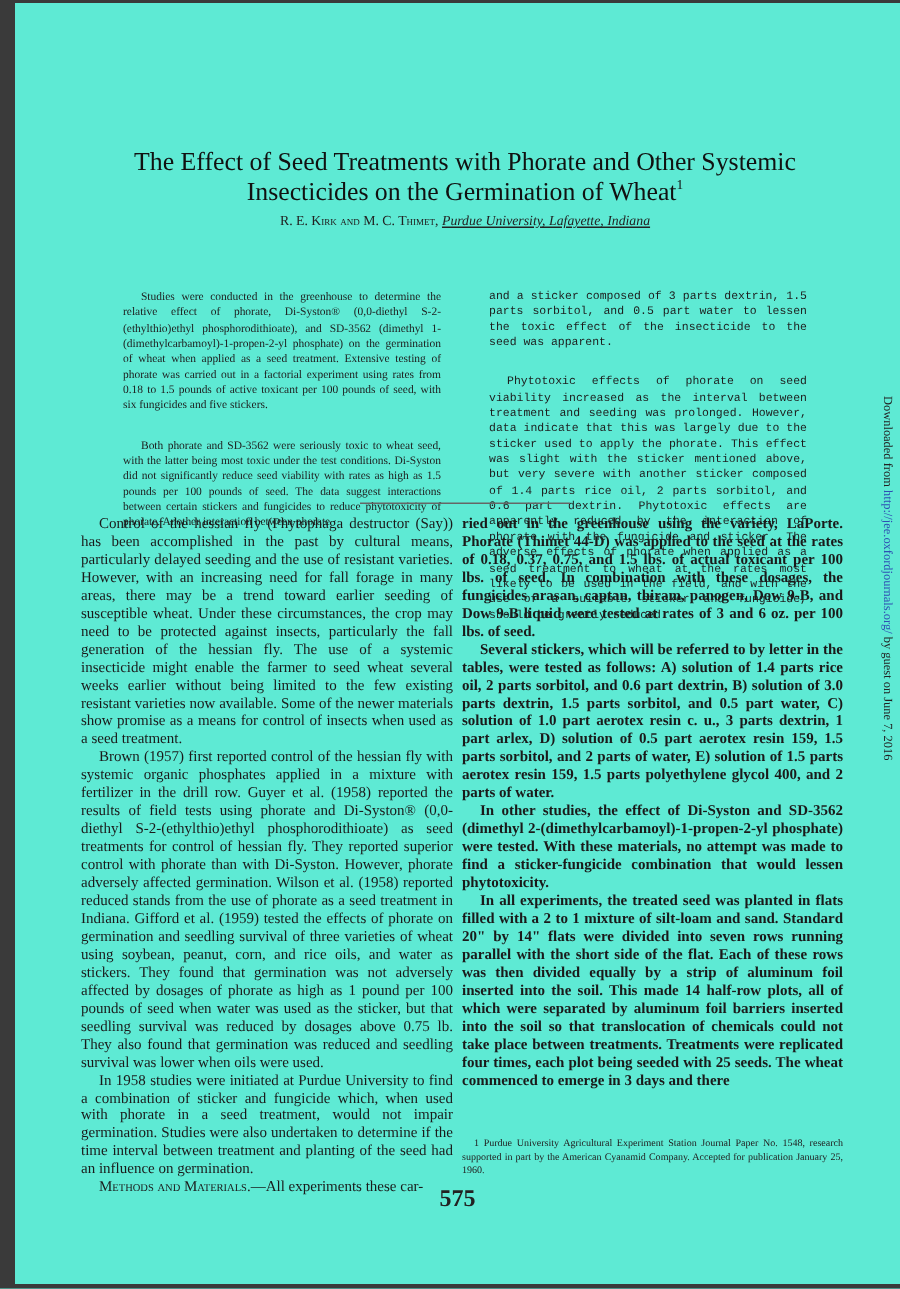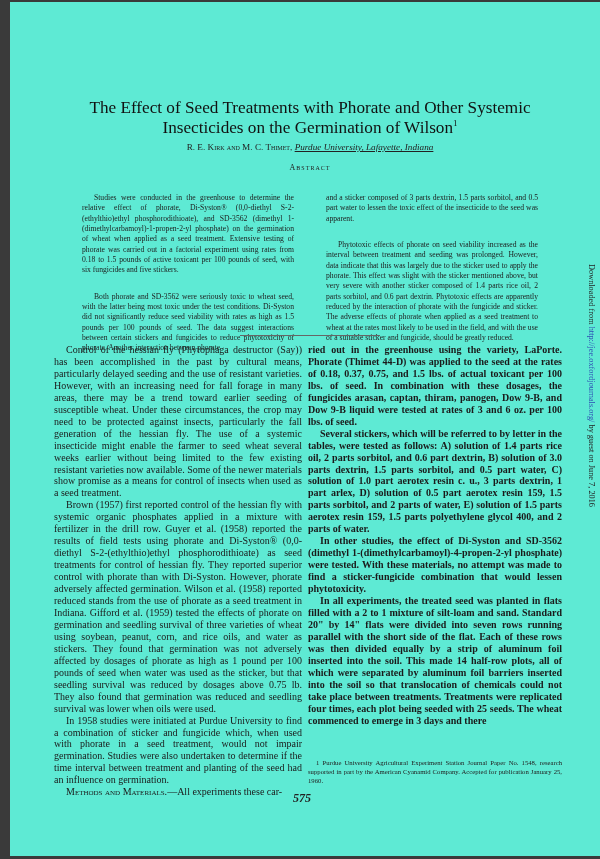--- a/index.html
+++ b/index.html
@@ -28,69 +28,68 @@
     font-family: "Liberation Serif", serif; font-size: 8px; font-variant: small-caps;
     letter-spacing: 1px; color: #222;
   }
   .abs-col {
     position: absolute; top: 175px; width: 244px;
     font-family: "Liberation Serif", serif; font-size: 7.65px; line-height: 10.35px;
     text-align: justify; color: #1d1d1d;
   }
   .abs-col p { margin: 16px; text-indent: 12px; }
   .abs-left { left: 56px; }
-  .abs-right { left: 300px; }
+  .abs-right { left: 300px; font-family: Liberation Mono, monospace; }
   .rule {
     position: absolute; left: 230px; width: 140px; top: 333px; height: 1px; background: #666;
   }
   .body-col {
     position: absolute; top: 342px; width: 248px;
     font-family: "Liberation Serif", serif; font-size: 10px; line-height: 11.95px;
     text-align: justify; color: #1a1a1a;
   }
   .body-col p { margin: 0; text-indent: 12px; }
   .body-left { left: 44px; }
   .body-right { left: 298px; width: 254px; font-weight: bold; }
   .sc2 { font-variant: small-caps; margin-top: 33px; }
   .footnote {
     position: absolute; left: 298px; width: 254px; top: 757px;
     font-family: "Liberation Serif", serif; font-size: 6.7px; line-height: 8.9px;
     text-align: justify; color: #222;
   }
   .footnote p { margin: 0; text-indent: 8px; }
   .page-number {
     position: absolute; left: 283px; top: 789px; font-family: "Liberation Serif", serif;
-    font-size: 12px; font-style: italic; font-weight: bold; color: #222;
+    font-size: 16px; font-weight: bold; color: #222;
   }
   .download-note {
     position: absolute; left: 574px; top: 262px; width: 12px; height: 360px;
   }
   .download-note .rot {
     position: absolute; left: 0; top: 0; width: 360px; height: 12px;
     transform-origin: 0 0; transform: translate(12px, 0) rotate(90deg);
     font-family: "Liberation Serif", serif; font-size: 8.3px; color: #222; white-space: nowrap;
   }
   .download-note a { color: #2f4fb3; text-decoration: none; }
 </style>
 </head>
 <body>
 
 <div class="page">
 
   <h1 class="title">
     <span>The Effect of Seed Treatments with Phorate and Other Systemic</span><br>
-    <span>Insecticides on the Germination of Wilson</span><sup>1</sup>
+    <span>Insecticides on the Germination of Wheat</span><sup>1</sup>
   </h1>
 
   <div class="authors">
     <span class="sc">R. E. Kirk and M. C. Thimet,</span>
     <i>Purdue University, Lafayette, Indiana</i>
   </div>
 
-  <div class="abstract-heading">Abstract</div>
 
   <div class="abs-col abs-left">
     <p>Studies were conducted in the greenhouse to determine the relative effect of phorate, Di-Syston® (0,0-diethyl S-2-(ethylthio)ethyl phosphorodithioate), and SD-3562 (dimethyl 1-(dimethylcarbamoyl)-1-propen-2-yl phosphate) on the germination of wheat when applied as a seed treatment. Extensive testing of phorate was carried out in a factorial experiment using rates from 0.18 to 1.5 pounds of active toxicant per 100 pounds of seed, with six fungicides and five stickers.</p>
     <p>Both phorate and SD-3562 were seriously toxic to wheat seed, with the latter being most toxic under the test conditions. Di-Syston did not significantly reduce seed viability with rates as high as 1.5 pounds per 100 pounds of seed. The data suggest interactions between certain stickers and fungicides to reduce phytotoxicity of phorate. Another interaction between phorate</p>
   </div>
   <div class="abs-col abs-right">
     <p style="text-indent:0">and a sticker composed of 3 parts dextrin, 1.5 parts sorbitol, and 0.5 part water to lessen the toxic effect of the insecticide to the seed was apparent.</p>
     <p>Phytotoxic effects of phorate on seed viability increased as the interval between treatment and seeding was prolonged. However, data indicate that this was largely due to the sticker used to apply the phorate. This effect was slight with the sticker mentioned above, but very severe with another sticker composed of 1.4 parts rice oil, 2 parts sorbitol, and 0.6 part dextrin. Phytotoxic effects are apparently reduced by the interaction of phorate with the fungicide and sticker. The adverse effects of phorate when applied as a seed treatment to wheat at the rates most likely to be used in the field, and with the use of a suitable sticker and fungicide, should be greatly reduced.</p>
   </div>
 
@@ -99,21 +98,21 @@
   <div class="body-col body-left">
     <p>Control of the hessian fly (Phytophaga destructor (Say)) has been accomplished in the past by cultural means, particularly delayed seeding and the use of resistant varieties. However, with an increasing need for fall forage in many areas, there may be a trend toward earlier seeding of susceptible wheat. Under these circumstances, the crop may need to be protected against insects, particularly the fall generation of the hessian fly. The use of a systemic insecticide might enable the farmer to seed wheat several weeks earlier without being limited to the few existing resistant varieties now available. Some of the newer materials show promise as a means for control of insects when used as a seed treatment.</p>
     <p>Brown (1957) first reported control of the hessian fly with systemic organic phosphates applied in a mixture with fertilizer in the drill row. Guyer et al. (1958) reported the results of field tests using phorate and Di-Syston® (0,0-diethyl S-2-(ethylthio)ethyl phosphorodithioate) as seed treatments for control of hessian fly. They reported superior control with phorate than with Di-Syston. However, phorate adversely affected germination. Wilson et al. (1958) reported reduced stands from the use of phorate as a seed treatment in Indiana. Gifford et al. (1959) tested the effects of phorate on germination and seedling survival of three varieties of wheat using soybean, peanut, corn, and rice oils, and water as stickers. They found that germination was not adversely affected by dosages of phorate as high as 1 pound per 100 pounds of seed when water was used as the sticker, but that seedling survival was reduced by dosages above 0.75 lb. They also found that germination was reduced and seedling survival was lower when oils were used.</p>
     <p>In 1958 studies were initiated at Purdue University to find a combination of sticker and fungicide which, when used with phorate in a seed treatment, would not impair germination. Studies were also undertaken to determine if the time interval between treatment and planting of the seed had an influence on germination.</p>
     <p><span class="sc2">Methods and Materials.</span><span>—All experiments these car-</span></p>
   </div>
 
   <div class="body-col body-right">
     <p style="text-indent:0">ried out in the greenhouse using the variety, LaPorte. Phorate (Thimet 44-D) was applied to the seed at the rates of 0.18, 0.37, 0.75, and 1.5 lbs. of actual toxicant per 100 lbs. of seed. In combination with these dosages, the fungicides arasan, captan, thiram, panogen, Dow 9-B, and Dow 9-B liquid were tested at rates of 3 and 6 oz. per 100 lbs. of seed.</p>
     <p>Several stickers, which will be referred to by letter in the tables, were tested as follows: A) solution of 1.4 parts rice oil, 2 parts sorbitol, and 0.6 part dextrin, B) solution of 3.0 parts dextrin, 1.5 parts sorbitol, and 0.5 part water, C) solution of 1.0 part aerotex resin c. u., 3 parts dextrin, 1 part arlex, D) solution of 0.5 part aerotex resin 159, 1.5 parts sorbitol, and 2 parts of water, E) solution of 1.5 parts aerotex resin 159, 1.5 parts polyethylene glycol 400, and 2 parts of water.</p>
-    <p>In other studies, the effect of Di-Syston and SD-3562 (dimethyl 1-(dimethylcarbamoyl)-4-propen-2-yl phosphate) were tested. With these materials, no attempt was made to find a sticker-fungicide combination that would lessen phytotoxicity.</p>
+    <p>In other studies, the effect of Di-Syston and SD-3562 (dimethyl 2-(dimethylcarbamoyl)-1-propen-2-yl phosphate) were tested. With these materials, no attempt was made to find a sticker-fungicide combination that would lessen phytotoxicity.</p>
     <p>In all experiments, the treated seed was planted in flats filled with a 2 to 1 mixture of silt-loam and sand. Standard 20" by 14" flats were divided into seven rows running parallel with the short side of the flat. Each of these rows was then divided equally by a strip of aluminum foil inserted into the soil. This made 14 half-row plots, all of which were separated by aluminum foil barriers inserted into the soil so that translocation of chemicals could not take place between treatments. Treatments were replicated four times, each plot being seeded with 25 seeds. The wheat commenced to emerge in 3 days and there</p>
   </div>
 
   <div class="footnote">
     <p>1 Purdue University Agricultural Experiment Station Journal Paper No. 1548, research supported in part by the American Cyanamid Company. Accepted for publication January 25, 1960.</p>
   </div>
 
   <div class="page-number">575</div>
 
   <div class="download-note">

